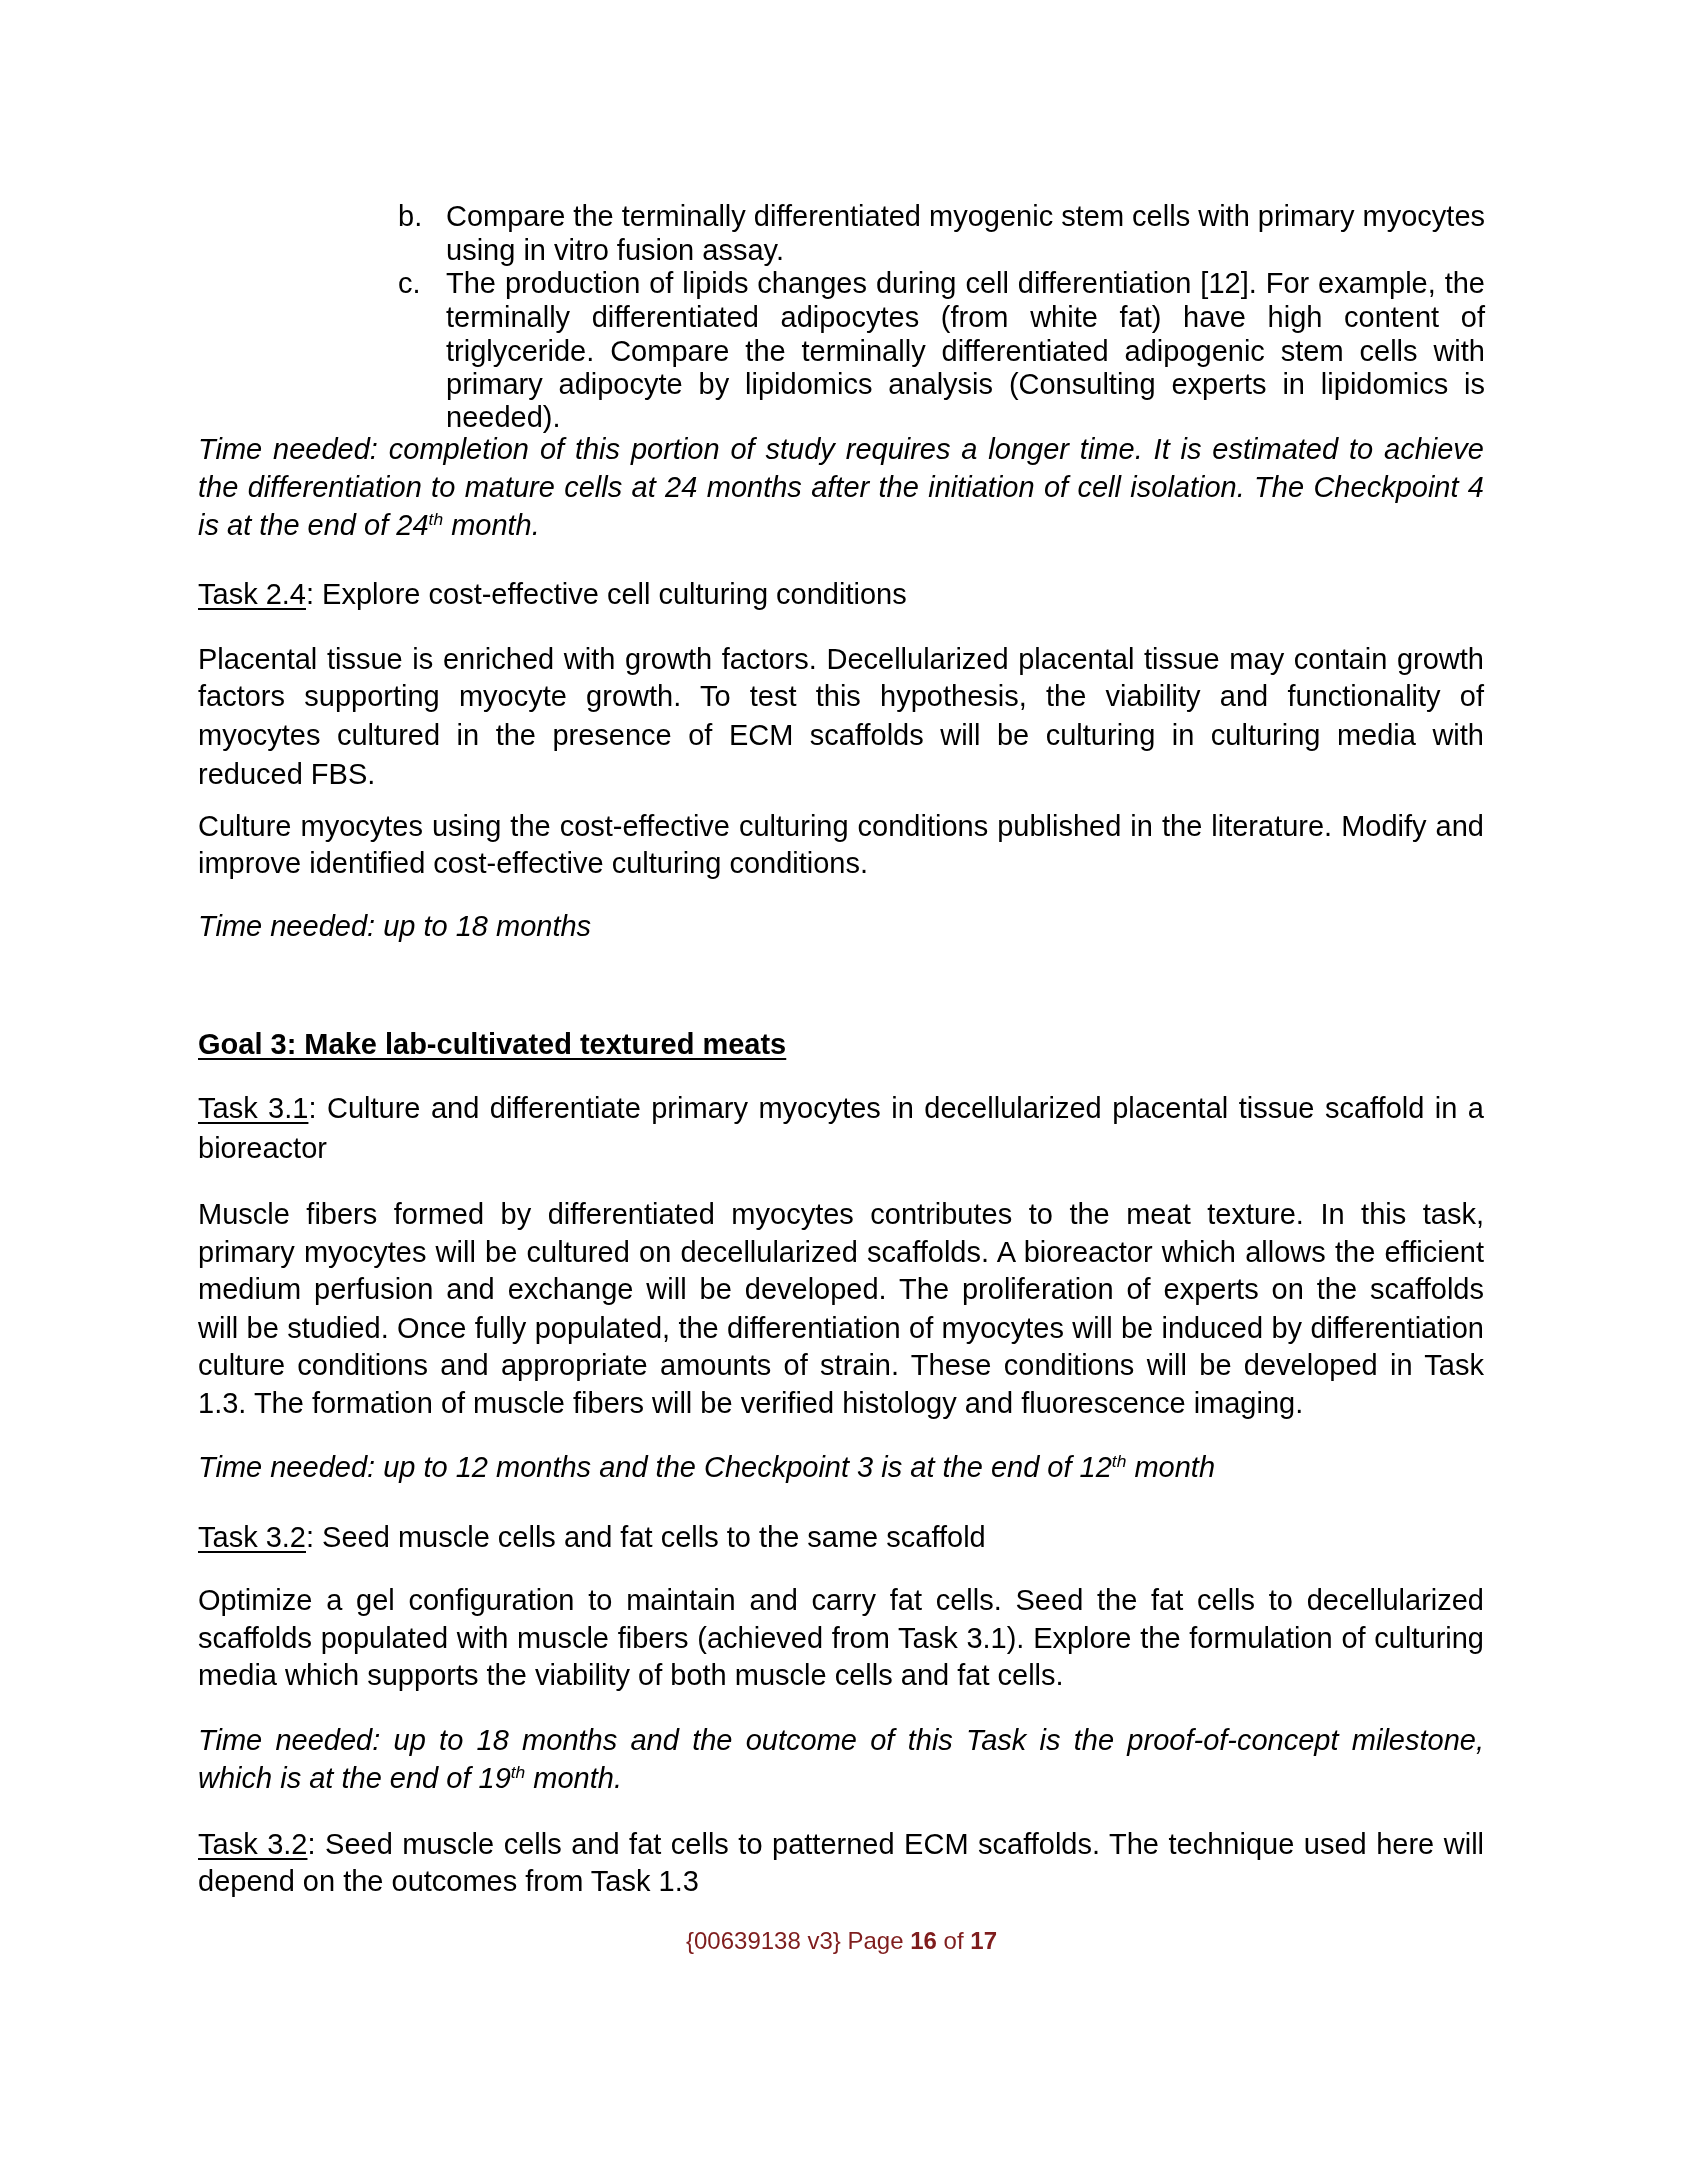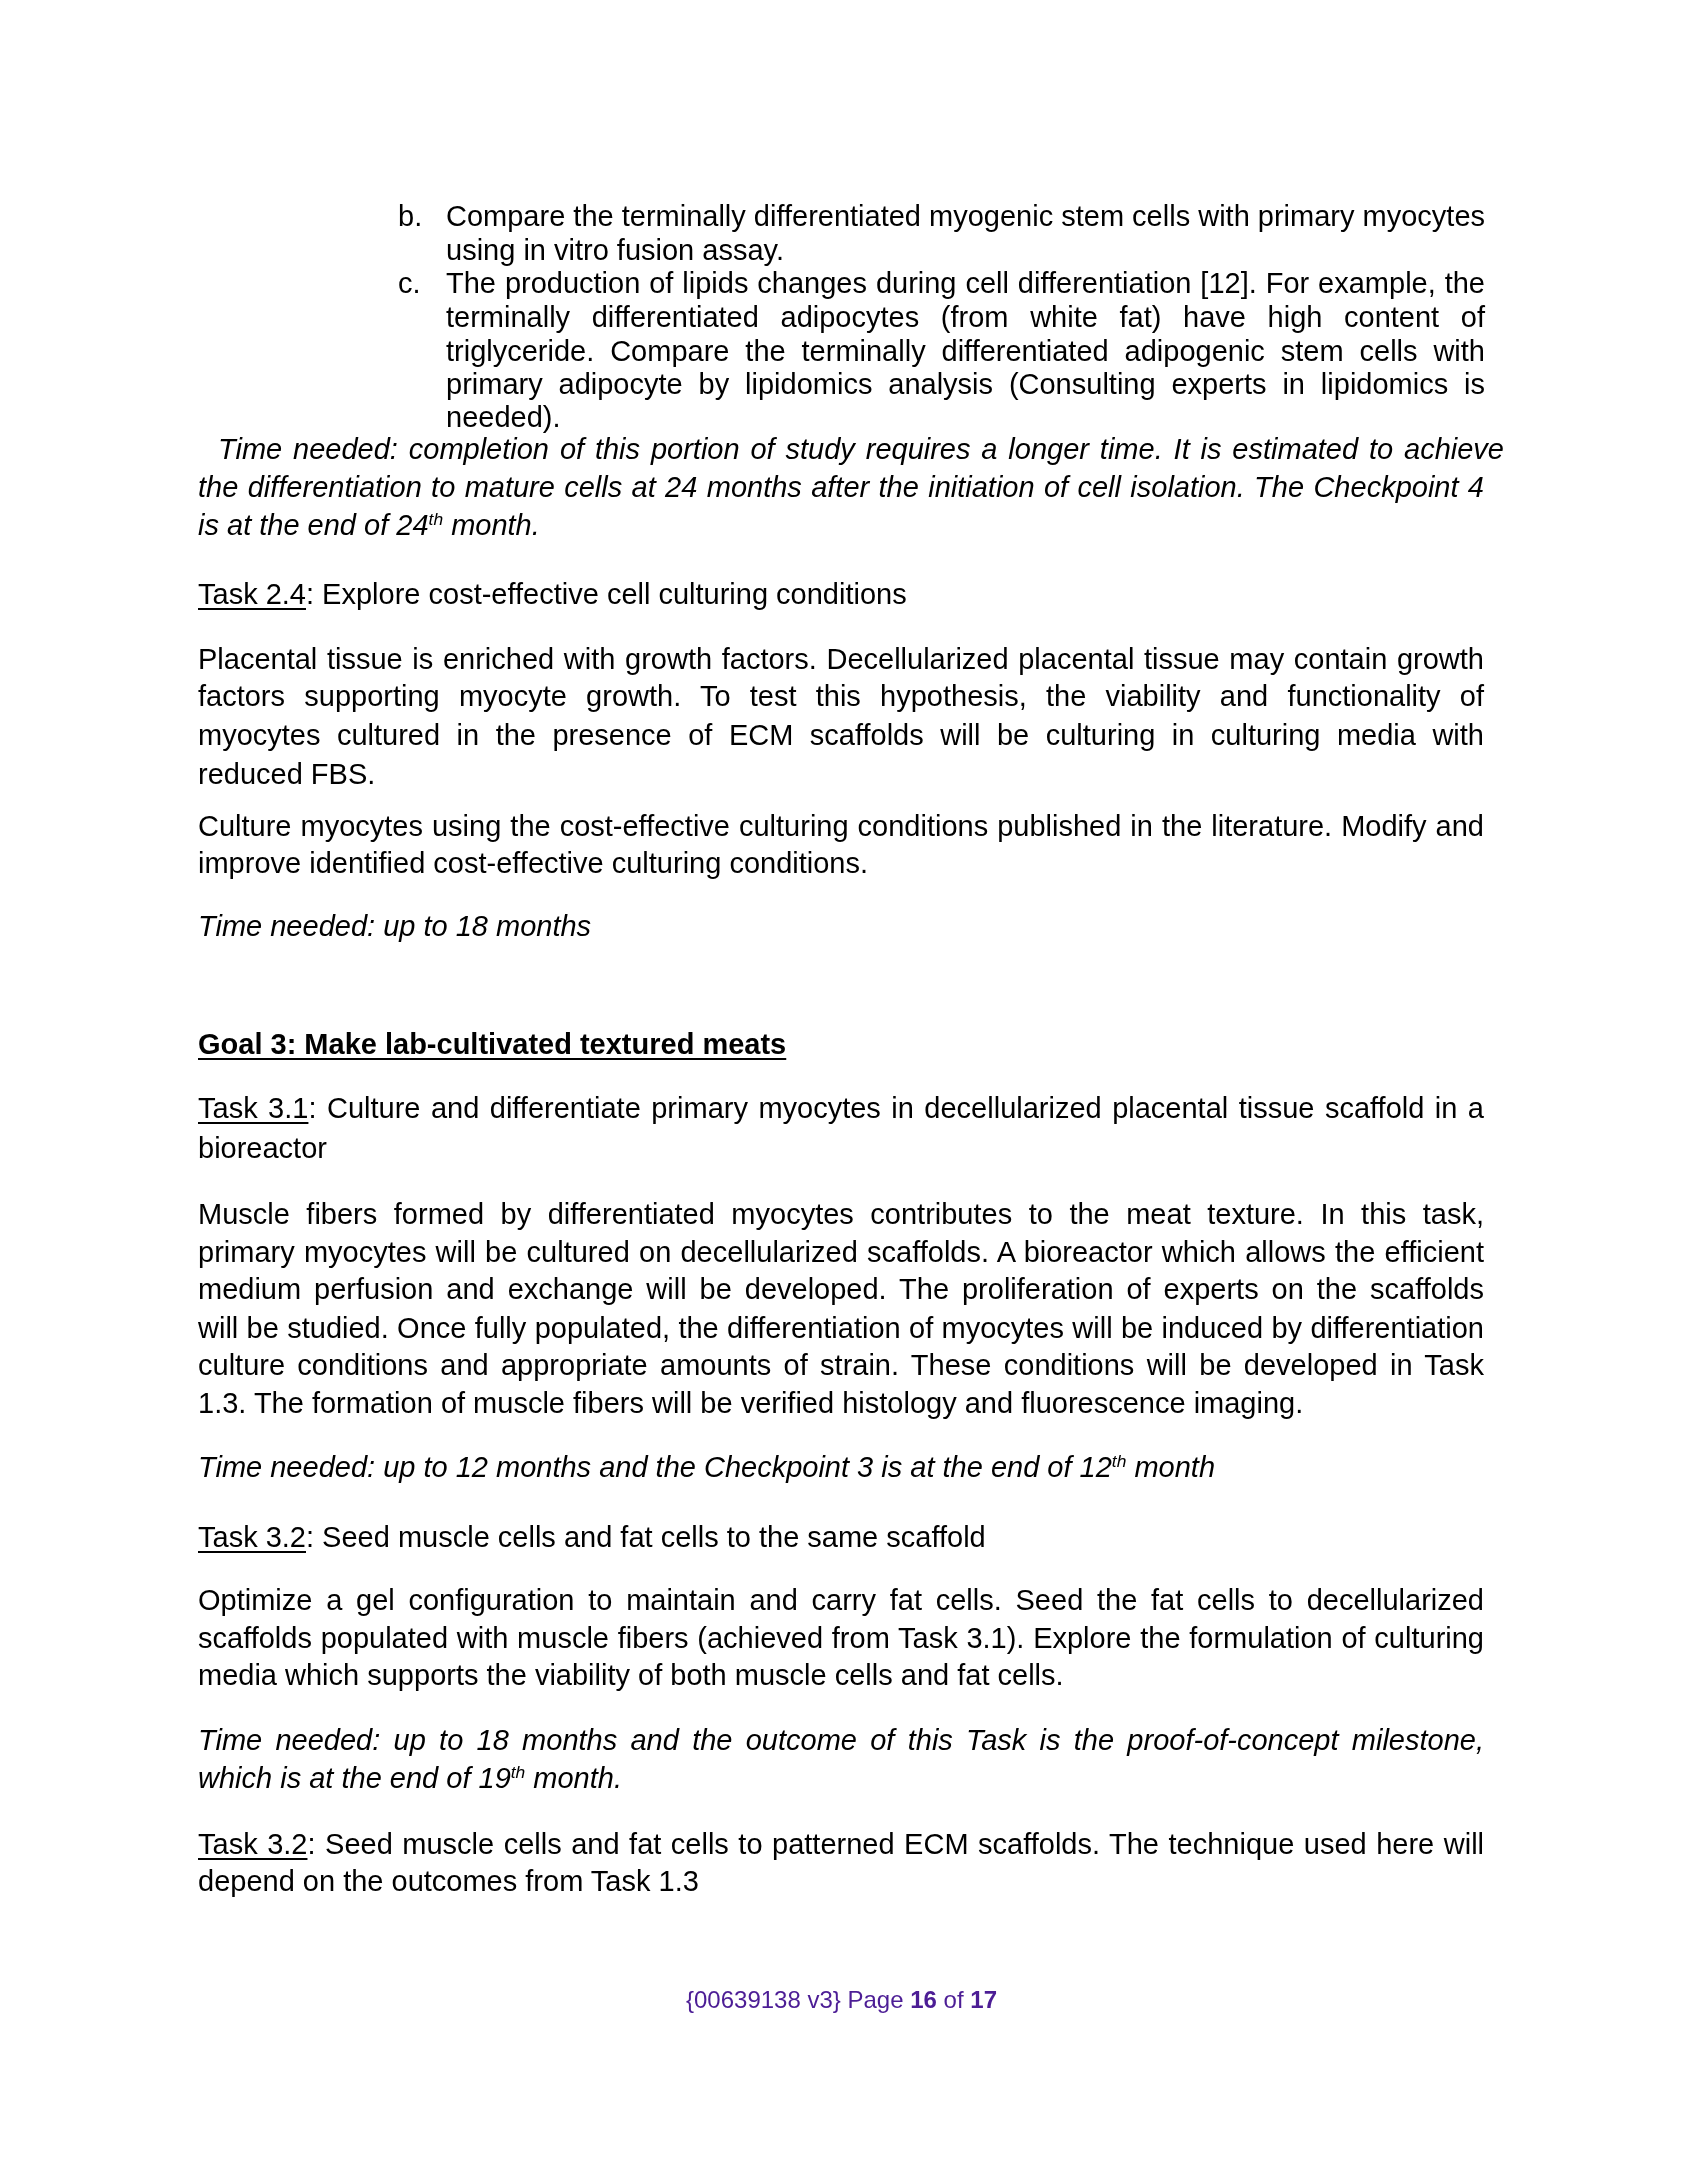--- a/index.html
+++ b/index.html
@@ -17,22 +17,22 @@
     text-align-last: justify;
   }
   .line.last { text-align-last: left; text-align: left; }
   .ital { font-style: italic; }
   .bold { font-weight: bold; }
   .u { text-decoration: underline; text-decoration-thickness: 2px; text-underline-offset: 4px; }
   .list-marker { position: absolute; left: 398px; width: 40px; line-height: 36px; height: 36px; white-space: pre; }
   .list-line { left: 446px; width: 1039px; }
   sup { font-size: 60%; line-height: 0; vertical-align: 0.55em; }
   .footer {
-    position: absolute; left: 0; width: 1683px; top: 1983px; text-align: center;
-    font-family: "Liberation Sans", sans-serif; font-size: 24px; line-height: 34px; color: #4c1d95;
+    position: absolute; left: 0; width: 1683px; top: 1924px; text-align: center;
+    font-family: "Liberation Sans", sans-serif; font-size: 24px; line-height: 34px; color: #7f1d1d;
   }
   .footer b { font-weight: bold; }
 </style>
 </head>
 <body>
 
 <div class="page txt">
 
   <div>
     <span class="list-marker" style="top:198px">b.</span>
@@ -43,21 +43,21 @@
   <div>
     <span class="list-marker" style="top:265px">c.</span>
     <div class="line list-line" style="top: 265px; white-space: normal;">The production of lipids changes during cell differentiation [12].  For example, the</div>
     <div class="line list-line" style="top: 299px; white-space: normal;">terminally differentiated adipocytes (from white fat) have high content of</div>
     <div class="line list-line" style="top: 333px; white-space: normal;">triglyceride.  Compare the terminally differentiated adipogenic stem cells with</div>
     <div class="line list-line" style="top: 366px; white-space: normal;">primary adipocyte by lipidomics analysis (Consulting experts in lipidomics is</div>
     <div class="line list-line last" style="top:399px">needed).</div>
   </div>
 
   <div>
-    <div class="line ital" style="top: 431px; white-space: normal; margin-left: 20px;">Time needed: completion of this portion of study requires a longer time.  It is estimated to achieve</div>
+    <div class="line ital" style="top: 431px; white-space: normal;">Time needed: completion of this portion of study requires a longer time.  It is estimated to achieve</div>
     <div class="line ital" style="top: 469px; white-space: normal;">the differentiation to mature cells at 24 months after the initiation of cell isolation.  The Checkpoint 4</div>
     <div class="line ital last" style="top:507px"><span>is at the end of 24</span><sup>th</sup><span> month.</span></div>
   </div>
 
   <div>
     <div class="line last" style="top:576px"><span class="u">Task 2.4</span><span>: Explore cost-effective cell culturing conditions</span></div>
 
     <div class="line" style="top: 641px; white-space: normal;">Placental tissue is enriched with growth factors.  Decellularized placental tissue may contain growth</div>
     <div class="line" style="top: 678px; white-space: normal;">factors supporting myocyte growth.  To test this hypothesis, the viability and functionality of</div>
     <div class="line" style="top: 717px; white-space: normal;">myocytes cultured in the presence of ECM scaffolds will be culturing in culturing media with</div>

